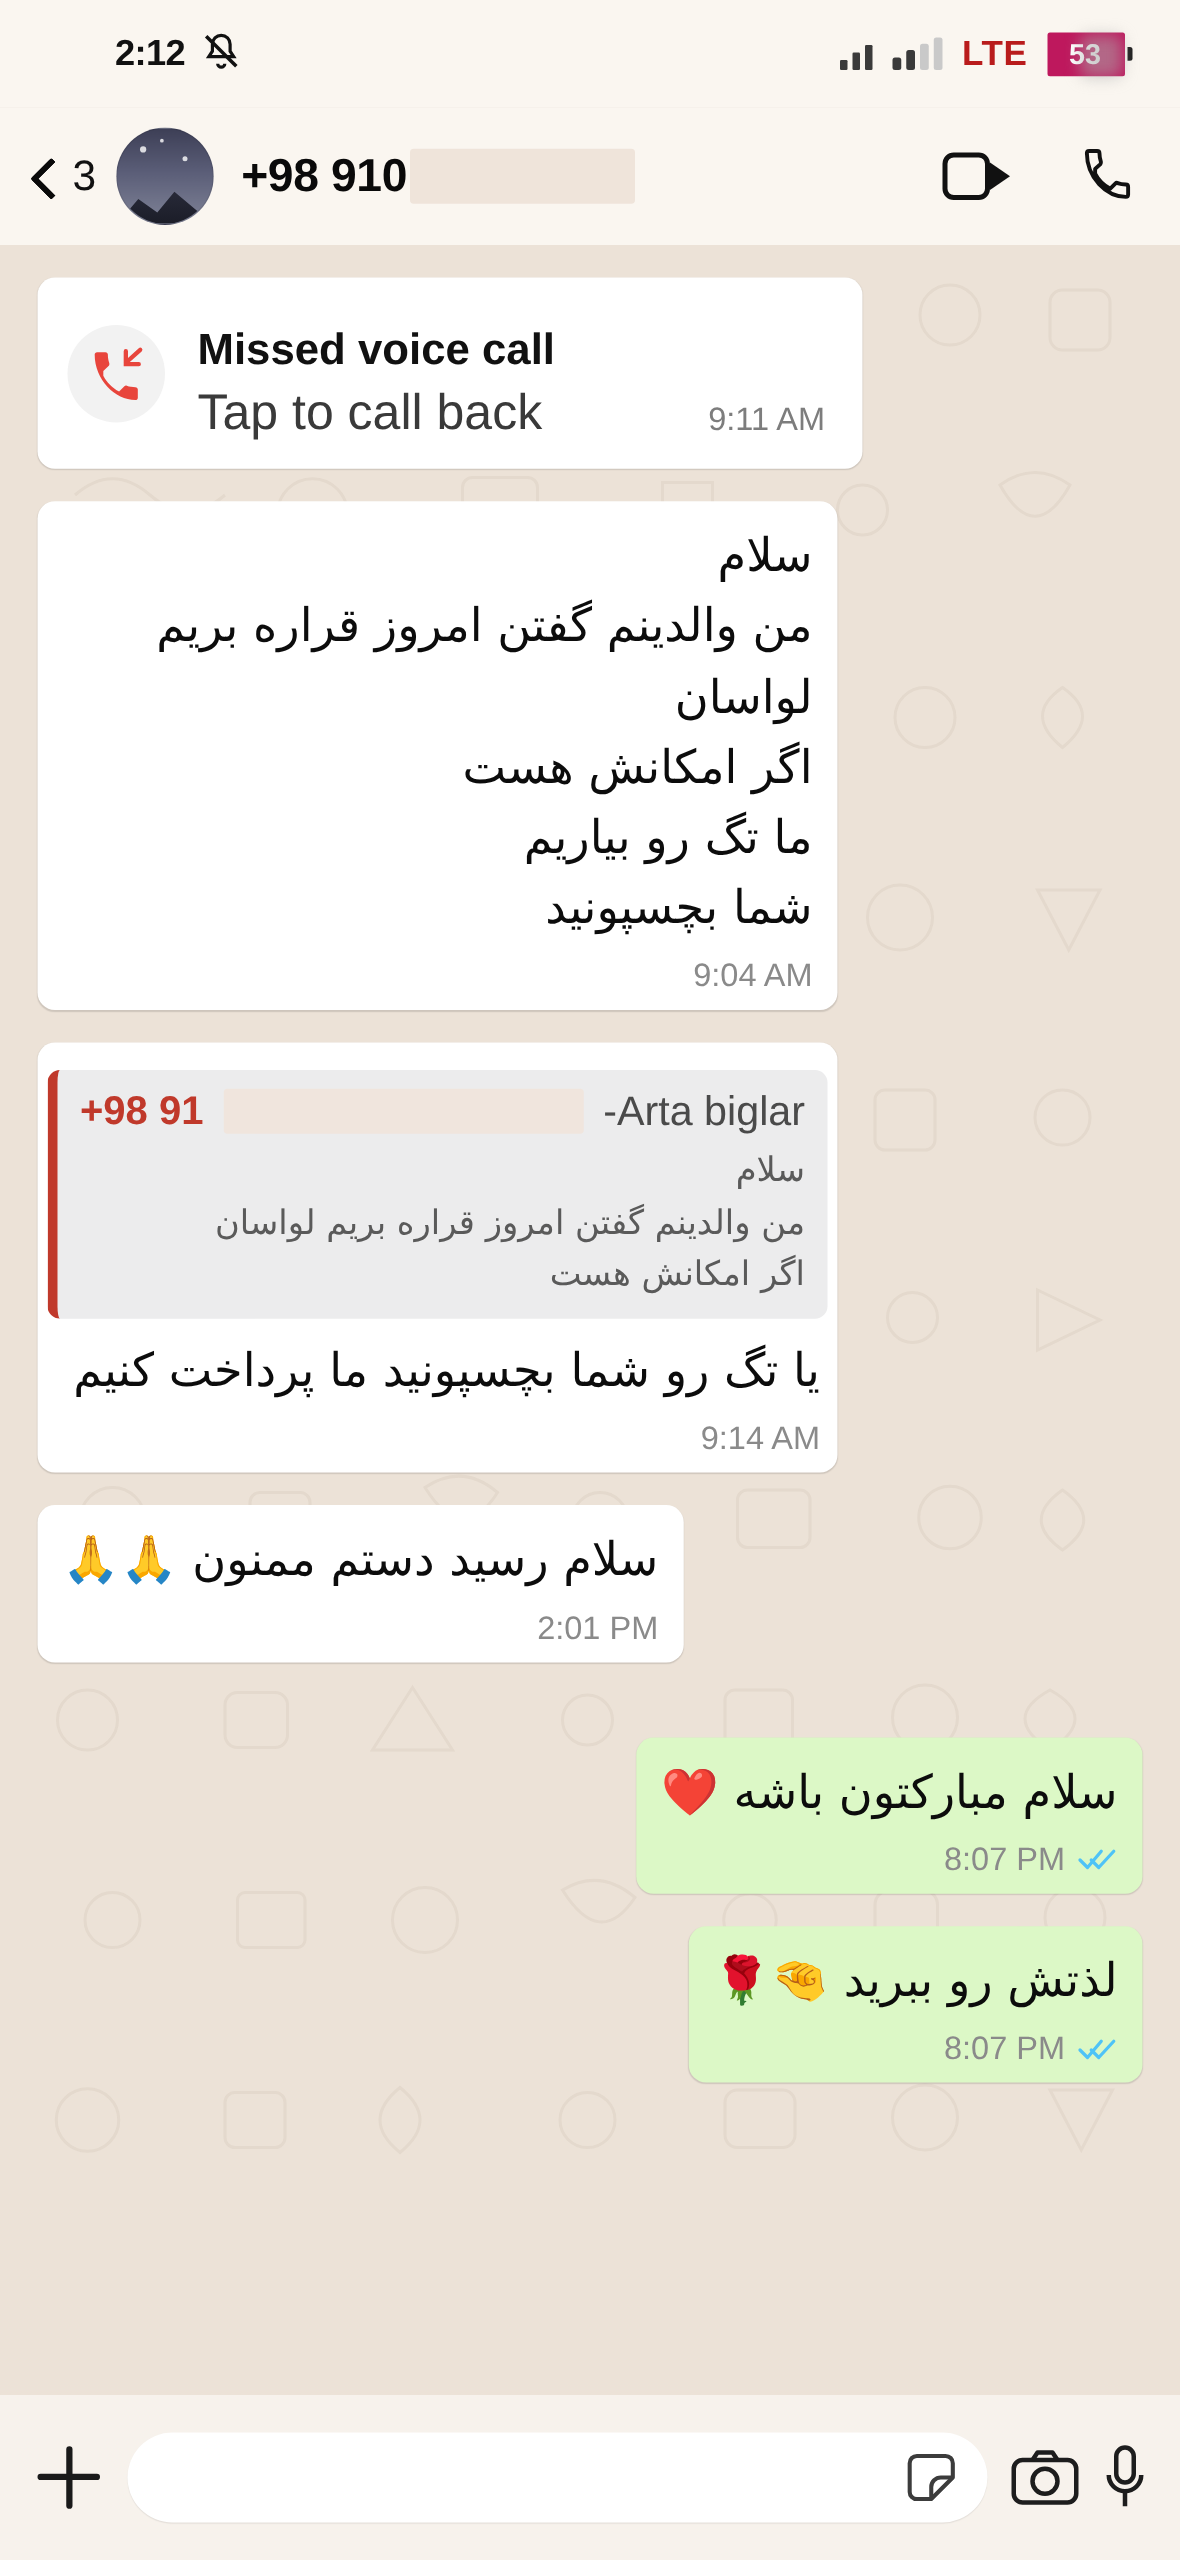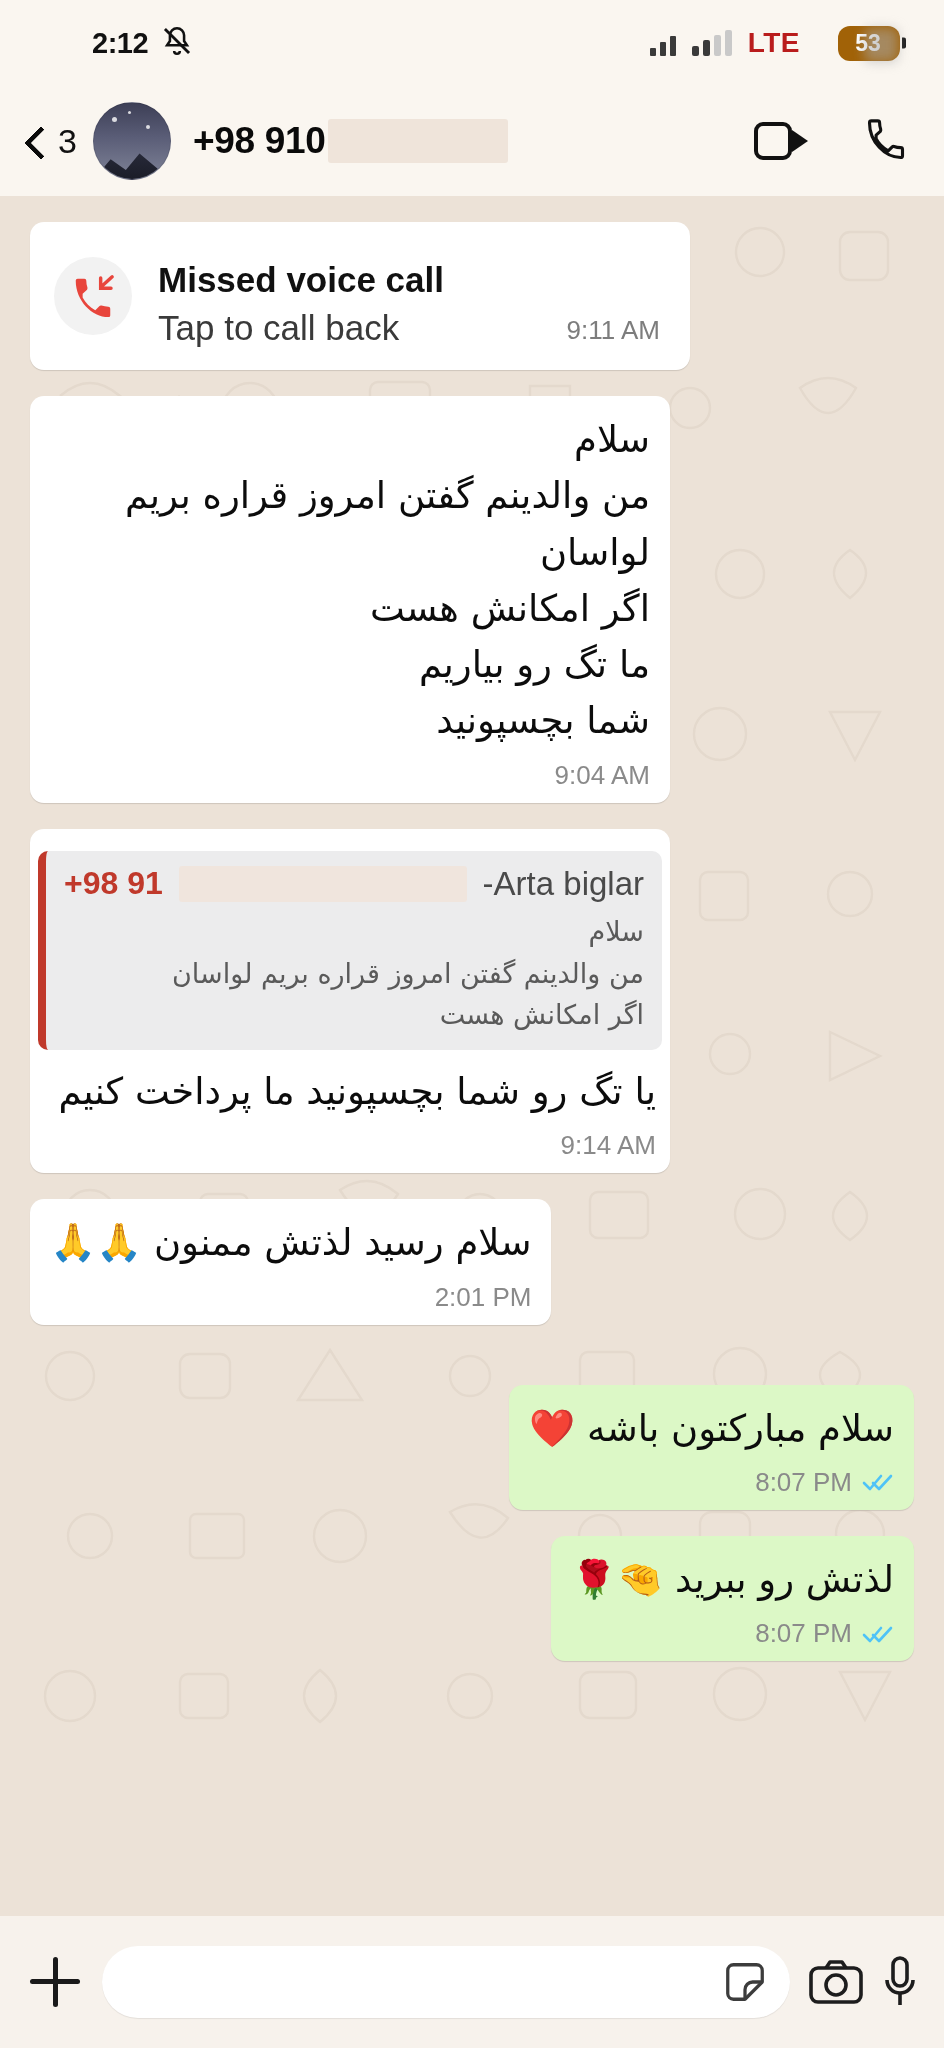--- a/index.html
+++ b/index.html
@@ -44,32 +44,31 @@
   .sig-bars { display:flex; align-items:flex-end; gap:4px; height: 26px; }
   .sig-bars i { display:block; width:7px; background:#c9c9c9; border-radius:2px; }
   .sig-bars i.on { background:#3a3a3a; }
   .lte {
     font-size: 28px;
     font-weight: 600;
     color: #b91c1c;
     letter-spacing: 0.5px;
   }
   .battery {
-    background: #a16207;
+    background: #be185d;
     color: #fff;
-    border-radius: 12px;
+    border-radius: 2px;
     font-size: 23px;
     font-weight: 700;
     padding: 4px 11px 4px 9px;
     display: flex;
     align-items: center;
     position: relative;
     min-width: 62px;
     justify-content: center;
-    margin-left: 22px;
   }
   .battery:after {
     content:"";
     position:absolute; right:-6px; top:50%; transform: translateY(-50%);
     width:4px; height:11px; background:#1c1c1c; border-radius: 0 2px 2px 0;
   }
   .bat-blur {
     position:absolute; right: 46px; top: 28px;
     width: 34px; height: 34px;
     background: rgba(170,170,170,0.55);
@@ -202,21 +201,21 @@
     border-radius: 50%;
     background: #f2f2f2;
     display:flex; align-items:center; justify-content:center;
     flex:none;
   }
   .call-txt { flex:1 1 auto;margin-top:16px; }
   .call-title {
     font-size: 35px; font-weight: 700; color: #111; line-height: 1.15;
   }
   .call-sub {
-    font-size: 35px; color: #3a3a3a; margin-top: 8px;
+    font-size: 40px; color: #3a3a3a; margin-top: 8px;
   }
   .call-time {
     font-size: 26px; color: #7d7d7d; align-self: flex-end; margin-bottom: 2px;
     white-space: nowrap;
   }
 
   
   .rtl {
     direction: rtl;
     text-align: right;
@@ -482,21 +481,21 @@
         </div>
         <div class="rtl">یا تگ رو شما بچسپونید ما پرداخت کنیم</div>
         <div class="meta">
           <span class="t">9:14 AM</span>
         </div>
       </div>
     </div>
 
     <div class="row left">
       <div class="bubble">
-        <div class="rtl emoji">سلام رسید لذتش ممنون 🙏🙏</div>
+        <div class="rtl emoji">سلام رسید دستم ممنون 🙏🙏</div>
         <div class="meta">
           <span class="t">2:01 PM</span>
         </div>
       </div>
     </div>
 
     <div class="row right" style="margin-top:60px">
       <div class="bubble out">
         <div class="rtl emoji">سلام مبارکتون باشه ❤️</div>
         <div class="meta">

